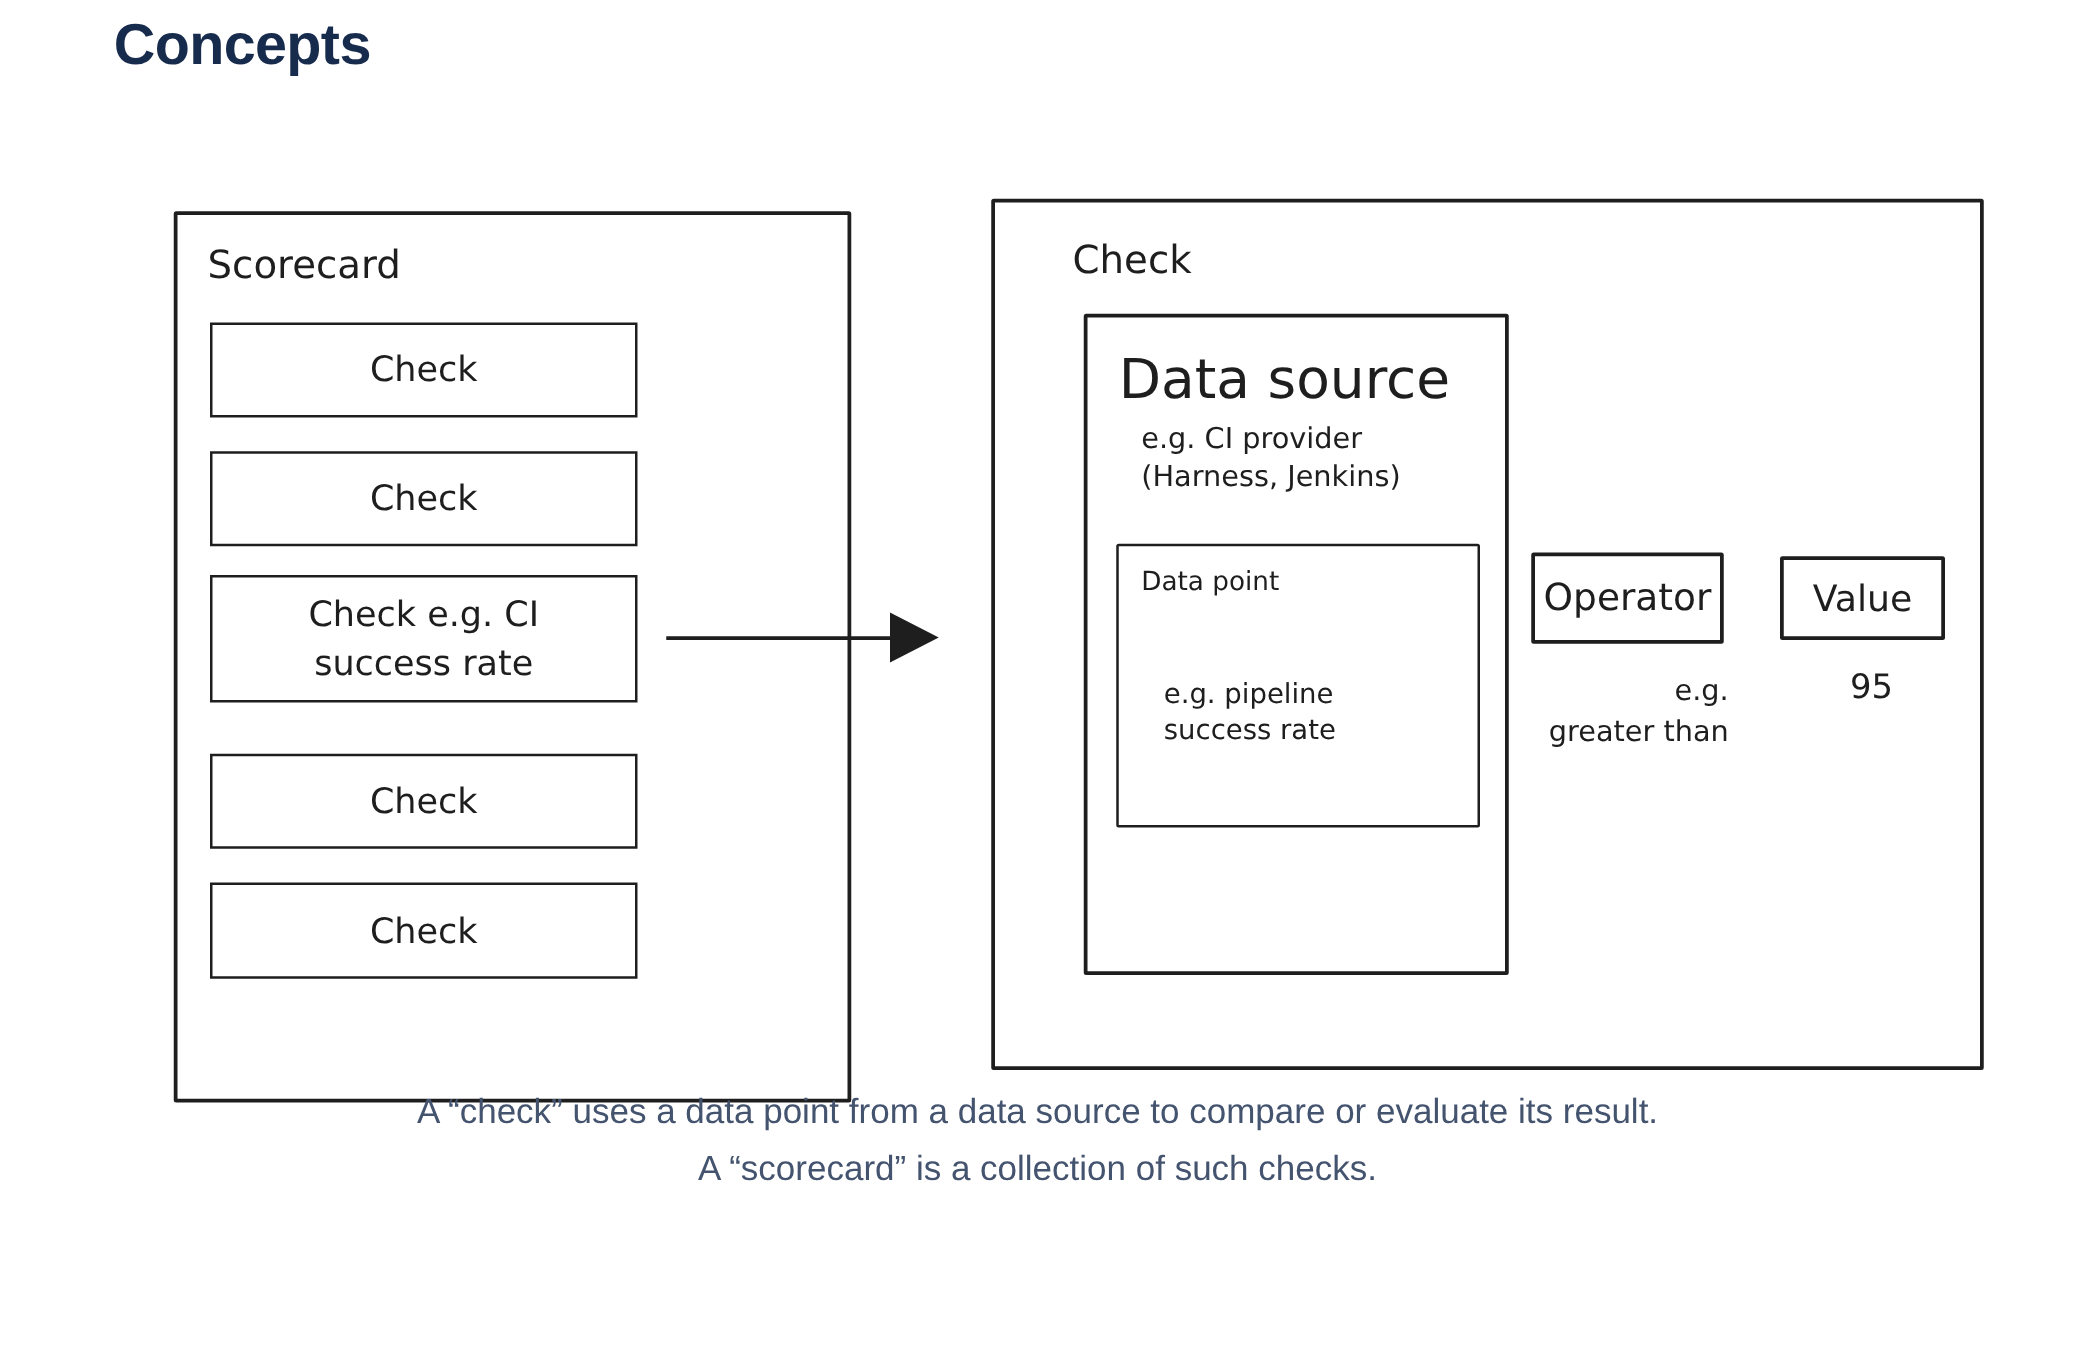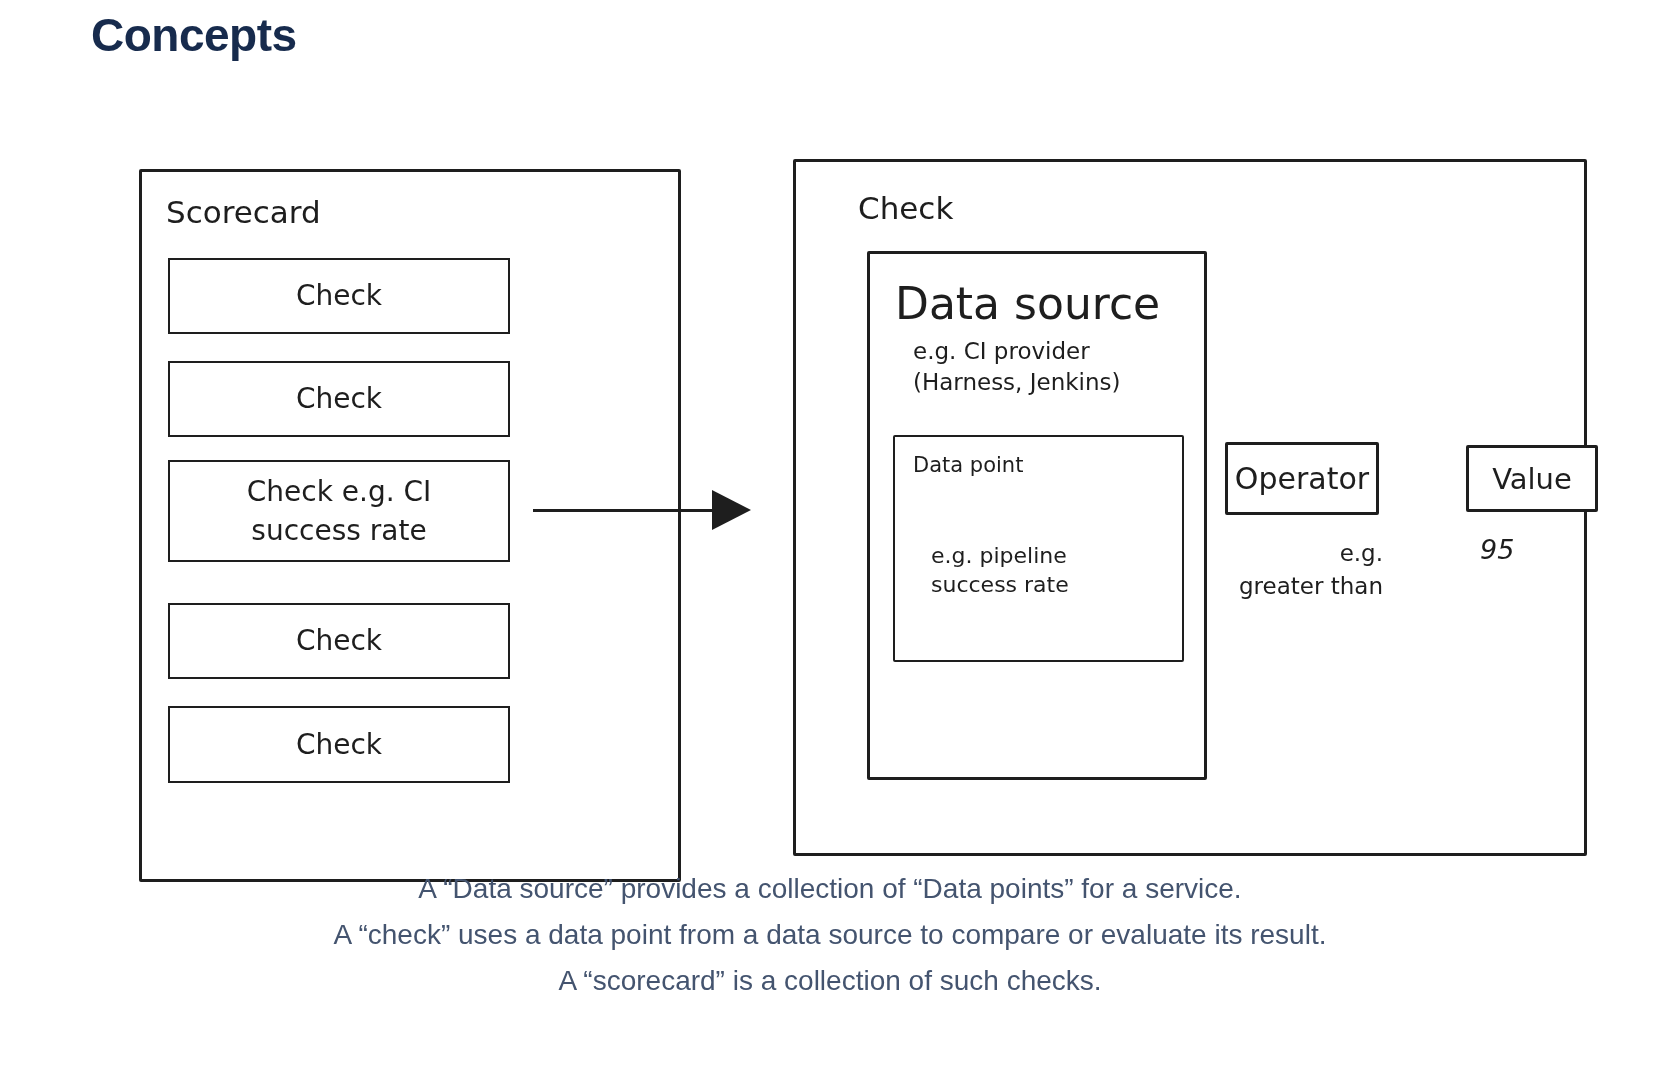--- a/index.html
+++ b/index.html
@@ -80,25 +80,25 @@
   .datapoint-box     { left: 23px;  top: 181px; width: 291px; height: 227px; }
   .datapoint-label   { left: 18px;  top: 16px;  font-size: 21px; }
   .datapoint-example { left: 36px;  top: 104px; font-size: 22px; line-height: 29px; }
   .operator-box {
     left: 429px; top: 280px; width: 154px; height: 73px;
     display: flex; align-items: center; justify-content: center;
     font-size: 30px;
   }
   .operator-example  { left: 443px; top: 375px; font-size: 23px; line-height: 33px; text-align: right; }
   .value-box {
-    left: 670px; top: 283px; width: 132px; height: 67px;
+    left: 628px; top: 283px; width: 132px; height: 67px;
     display: flex; align-items: center; justify-content: center;
     font-size: 29px;
   }
-  .value-example     { left: 684px; top: 372px; font-size: 27px; font-style: italic; }
+  .value-example     { left: 684px; top: 372px; font-size: 27px; }
   
   .caption {
     position: absolute;
     left: 0; top: 866px;
     width: 1660px;
     text-align: center;
     color: #44546f;
     font-size: 28px;
     line-height: 46px;
     font-family: "Liberation Sans", sans-serif;
@@ -143,18 +143,17 @@
 
     <div class="box operator-box">Operator</div>
     <div class="label operator-example">e.g.
 greater than</div>
 
     <div class="box value-box">Value</div>
     <div class="label value-example">95</div>
   </div>
 
   <div class="caption">
-    <div>A “Data source” provides a collection of “Data points” for a service.</div>
     <div>A “check” uses a data point from a data source to compare or evaluate its result.</div>
     <div>A “scorecard” is a collection of such checks.</div>
   </div>
 
 </div>
 
 </body></html>

